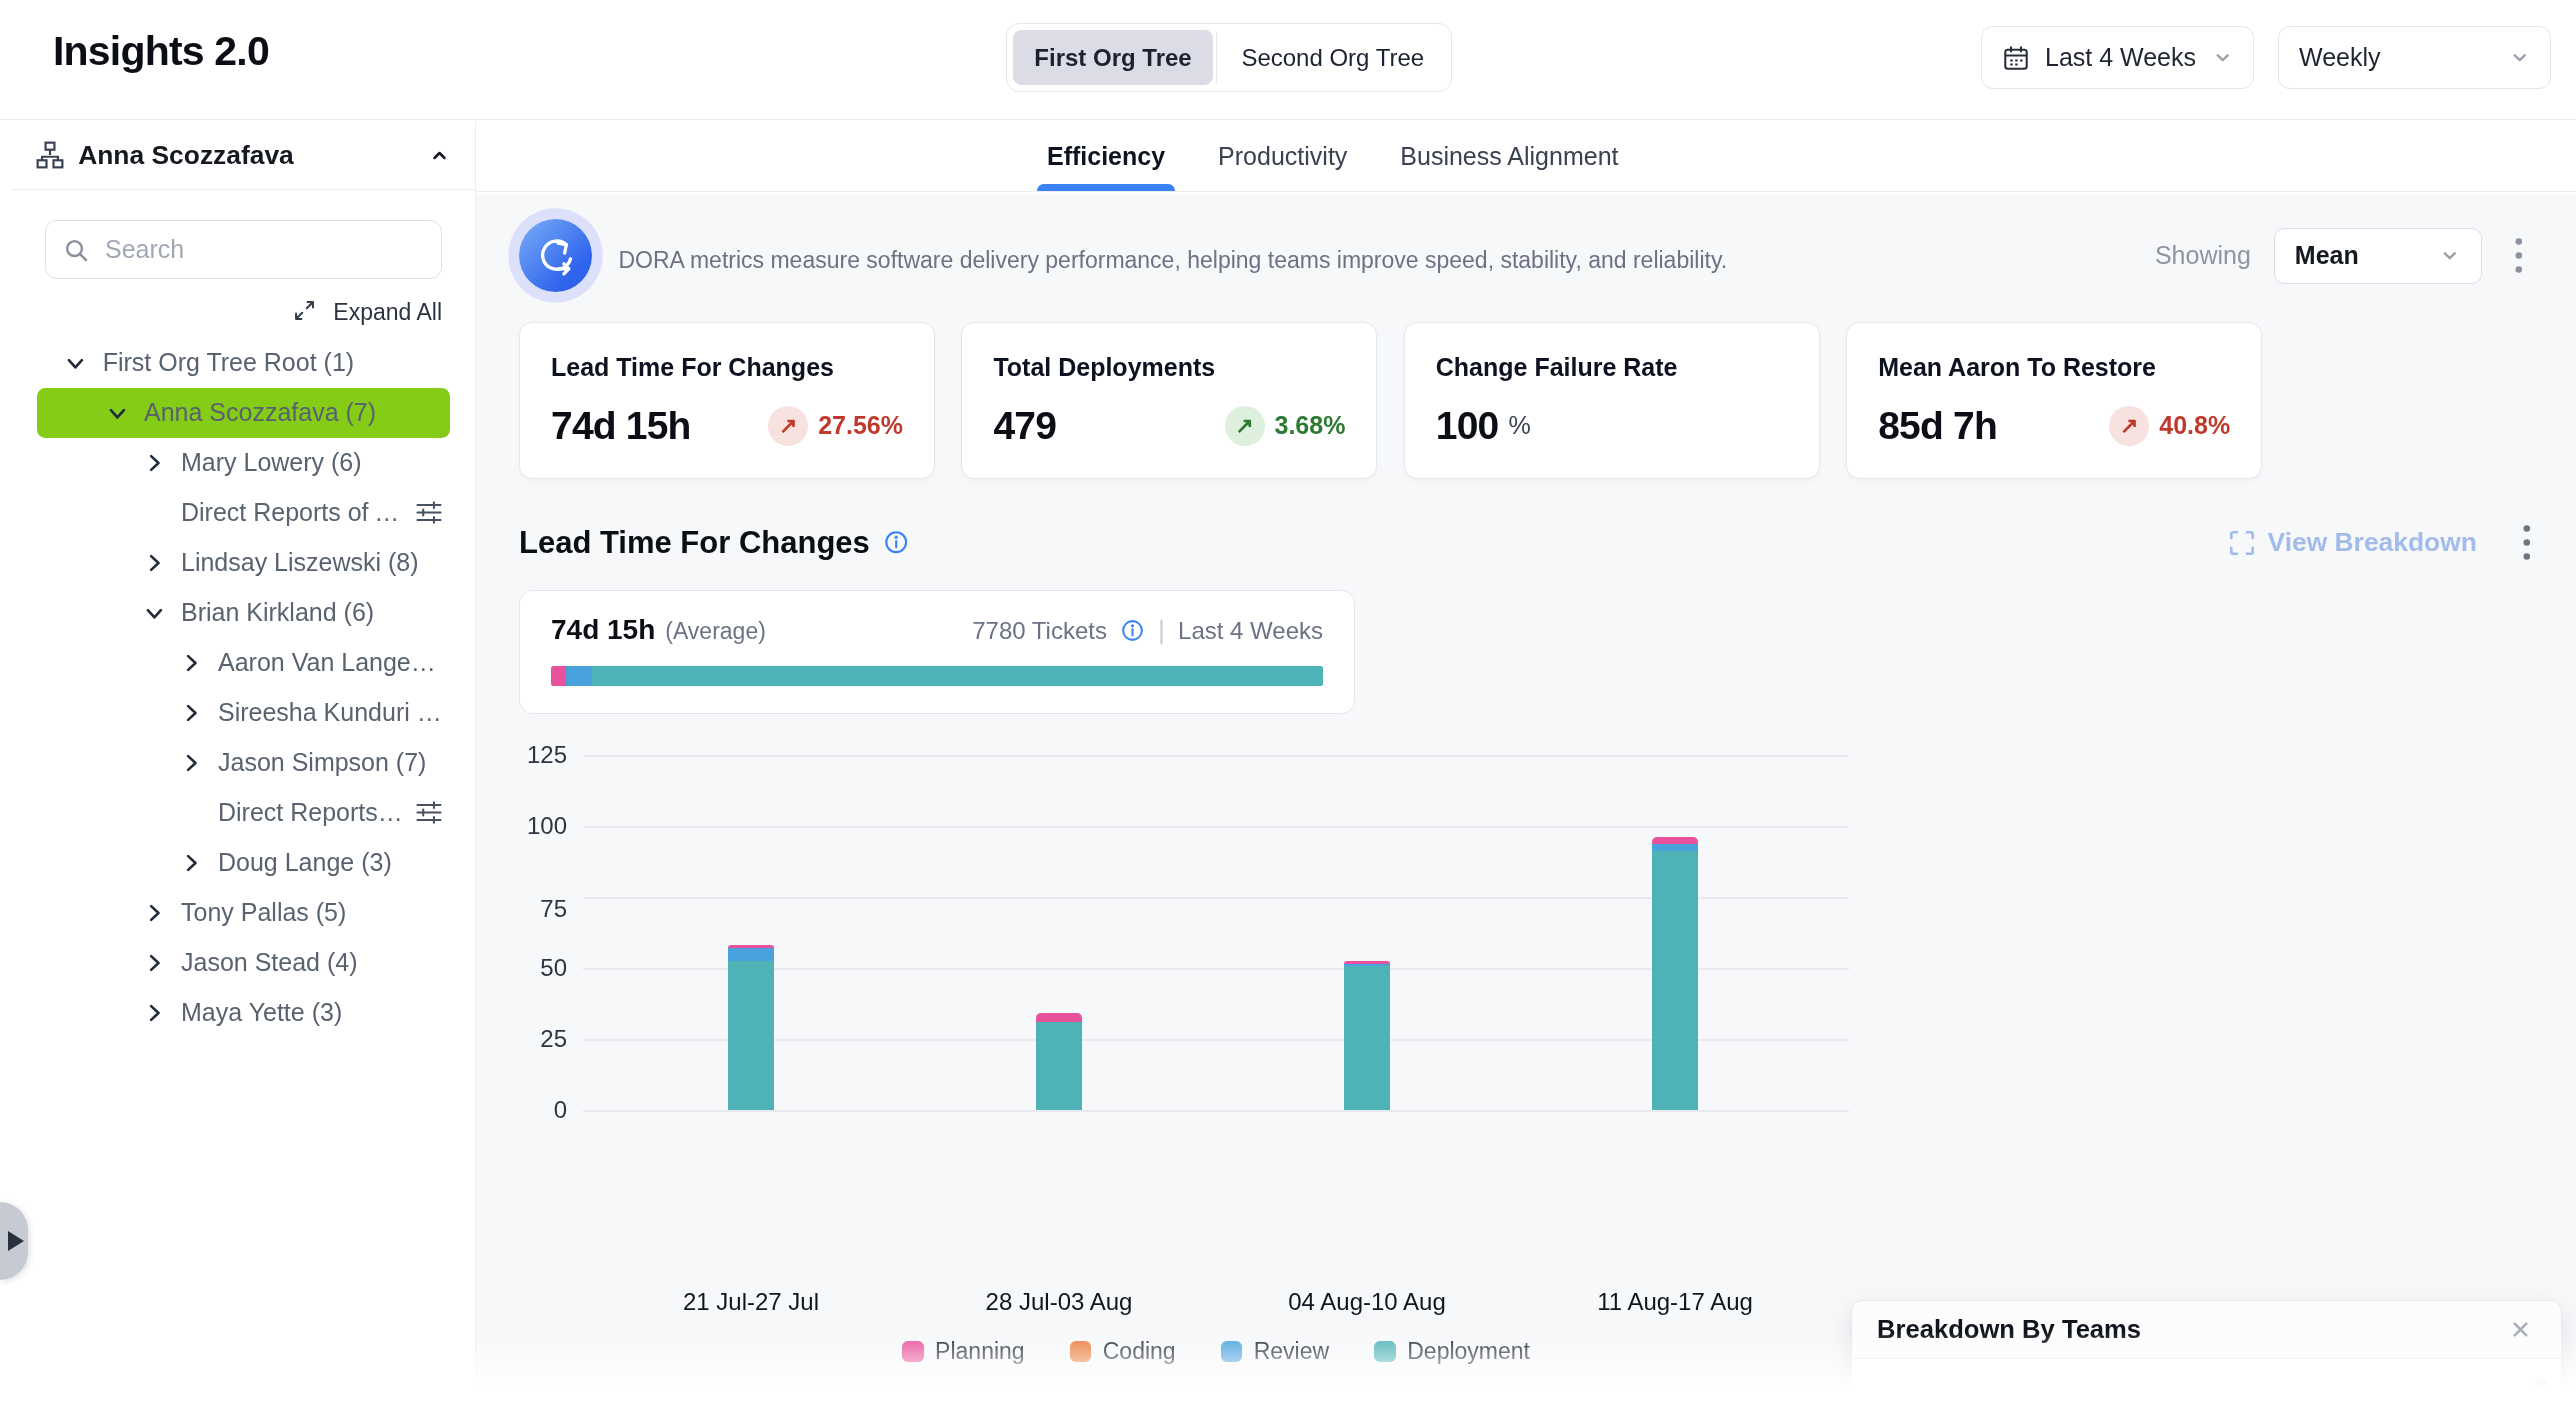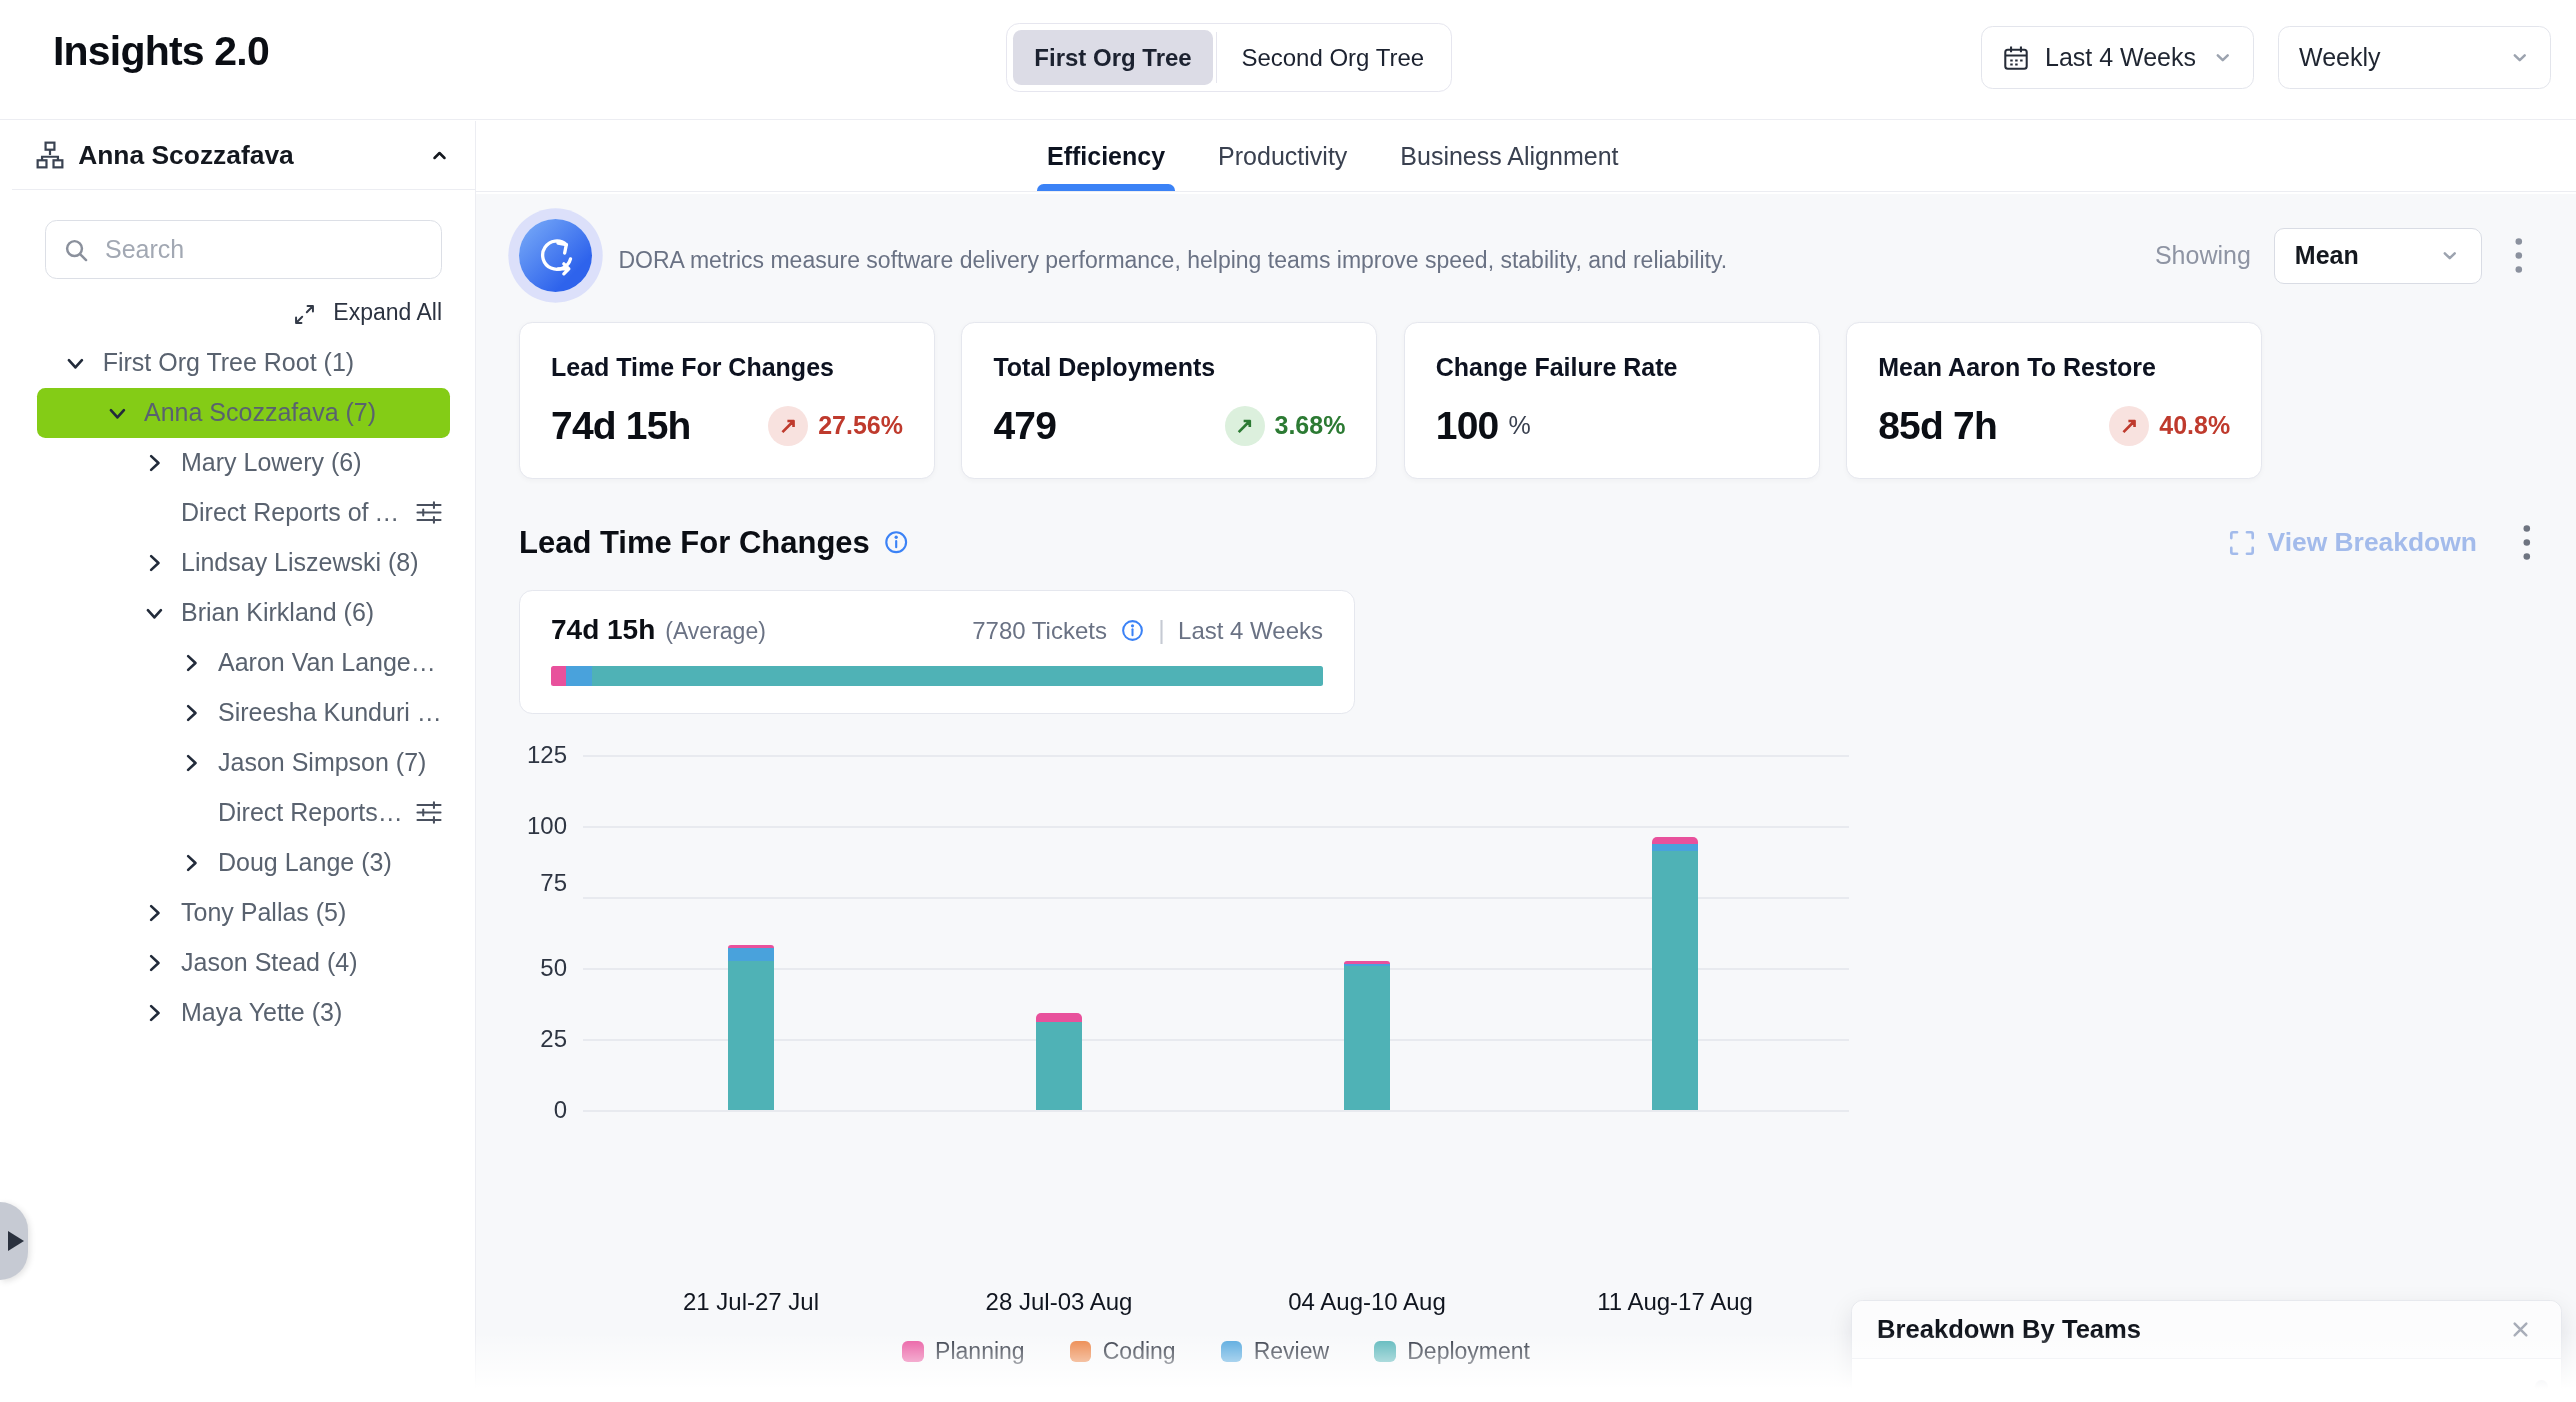--- a/index.html
+++ b/index.html
@@ -24,21 +24,21 @@
 
   
   .sidebar { position:absolute; top:121px; left:12px; width:464px; bottom:0; background:#fff; border-right:1.7px solid #ecedf2; z-index:5; }
   .sidebar-head { height:69px; border-bottom:1.7px solid #ecedf2; display:flex; align-items:center; padding:0 23px; gap:13.2px; }
   .sidebar-name { font-size:26.4px; font-weight:700; color:#14181f; flex:1; }
   .search-wrap { margin:30px 33px 0 33px; position:relative; }
   .search-input { width:100%; height:59px; border:1.7px solid #dcdfe6; border-radius:11.6px; padding:0 16.5px 0 59px; font-size:25px; color:#2c3342; outline:none; background:#fff; font-family:"Liberation Sans",sans-serif; }
   .search-input::placeholder { color:#a2a8b3; }
   .search-icon { position:absolute; left:18px; top:16.5px; }
   .expand-row { display:flex; justify-content:flex-end; margin:20px 33px 0 33px; }
-  .expand-btn { display:flex; gap:17px; align-items:flex-end; font-size:23px; color:#2b3240; cursor:pointer; }
+  .expand-btn { display:flex; gap:17px; align-items:flex-start; font-size:23px; color:#2b3240; cursor:pointer; }
   .tree { margin-top:11.6px; }
   .tree-row { height:50px; display:flex; align-items:center; gap:10px; margin:0 25px; border-radius:8.3px; font-size:25px; color:#59626f; cursor:pointer; padding-right:6.6px; }
   .tree-row.selected { background:#84cc16; }
   .chev-box { width:35px; min-width:35px; display:flex; justify-content:center; }
   .tree-label { white-space:nowrap; overflow:hidden; text-overflow:ellipsis; }
   .trail-icon { margin-left:auto; }
   .side-handle { position:absolute; left:0; top:1202px; width:28px; height:78px; background:#c6cad3; border-radius:0 39px 39px 0; z-index:30; display:flex; align-items:center; justify-content:center; cursor:pointer; box-shadow:1.7px 1.7px 6.6px rgba(0,0,0,.12); }
   .side-handle .tri { width:0; height:0; border-top:10.7px solid transparent; border-bottom:10.7px solid transparent; border-left:16.5px solid #2a313e; margin-left:3.3px; }
 
   
@@ -434,21 +434,21 @@
 
     <div class="chart-wrap">
       <div class="chart" id="chart">
           <div class="gridline" style="top: 380px;"></div>
           <div class="ytick" style="top: 380px;">0</div>
           <div class="gridline" style="top: 309px;"></div>
           <div class="ytick" style="top: 309px;">25</div>
           <div class="gridline" style="top: 238px;"></div>
           <div class="ytick" style="top: 238px;">50</div>
           <div class="gridline" style="top: 167px;"></div>
-          <div class="ytick" style="top: 153px;">75</div>
+          <div class="ytick" style="top: 179px;">75</div>
           <div class="gridline" style="top: 96px;"></div>
           <div class="ytick" style="top: 96px;">100</div>
           <div class="gridline" style="top: 25px;"></div>
           <div class="ytick" style="top: 25px;">125</div>
           <div class="bar-seg" style="left: 209px; height: 149px; top: 231px; background: rgb(79, 178, 182);"></div>
           <div class="bar-seg" style="left: 209px; height: 12.8px; top: 218px; background: rgb(73, 162, 220);"></div>
           <div class="bar-seg" style="left: 209px; height: 2.8px; top: 215px; background: rgb(232, 81, 156); border-radius: 5px 5px 0px 0px;"></div>
           <div class="xlabel" style="left: 232px;">21 Jul-27 Jul</div>
           <div class="bar-seg" style="left: 517px; height: 88px; top: 292px; background: rgb(79, 178, 182);"></div>
           <div class="bar-seg" style="left: 517px; height: 8.5px; top: 283px; background: rgb(232, 81, 156); border-radius: 5px 5px 0px 0px;"></div>

